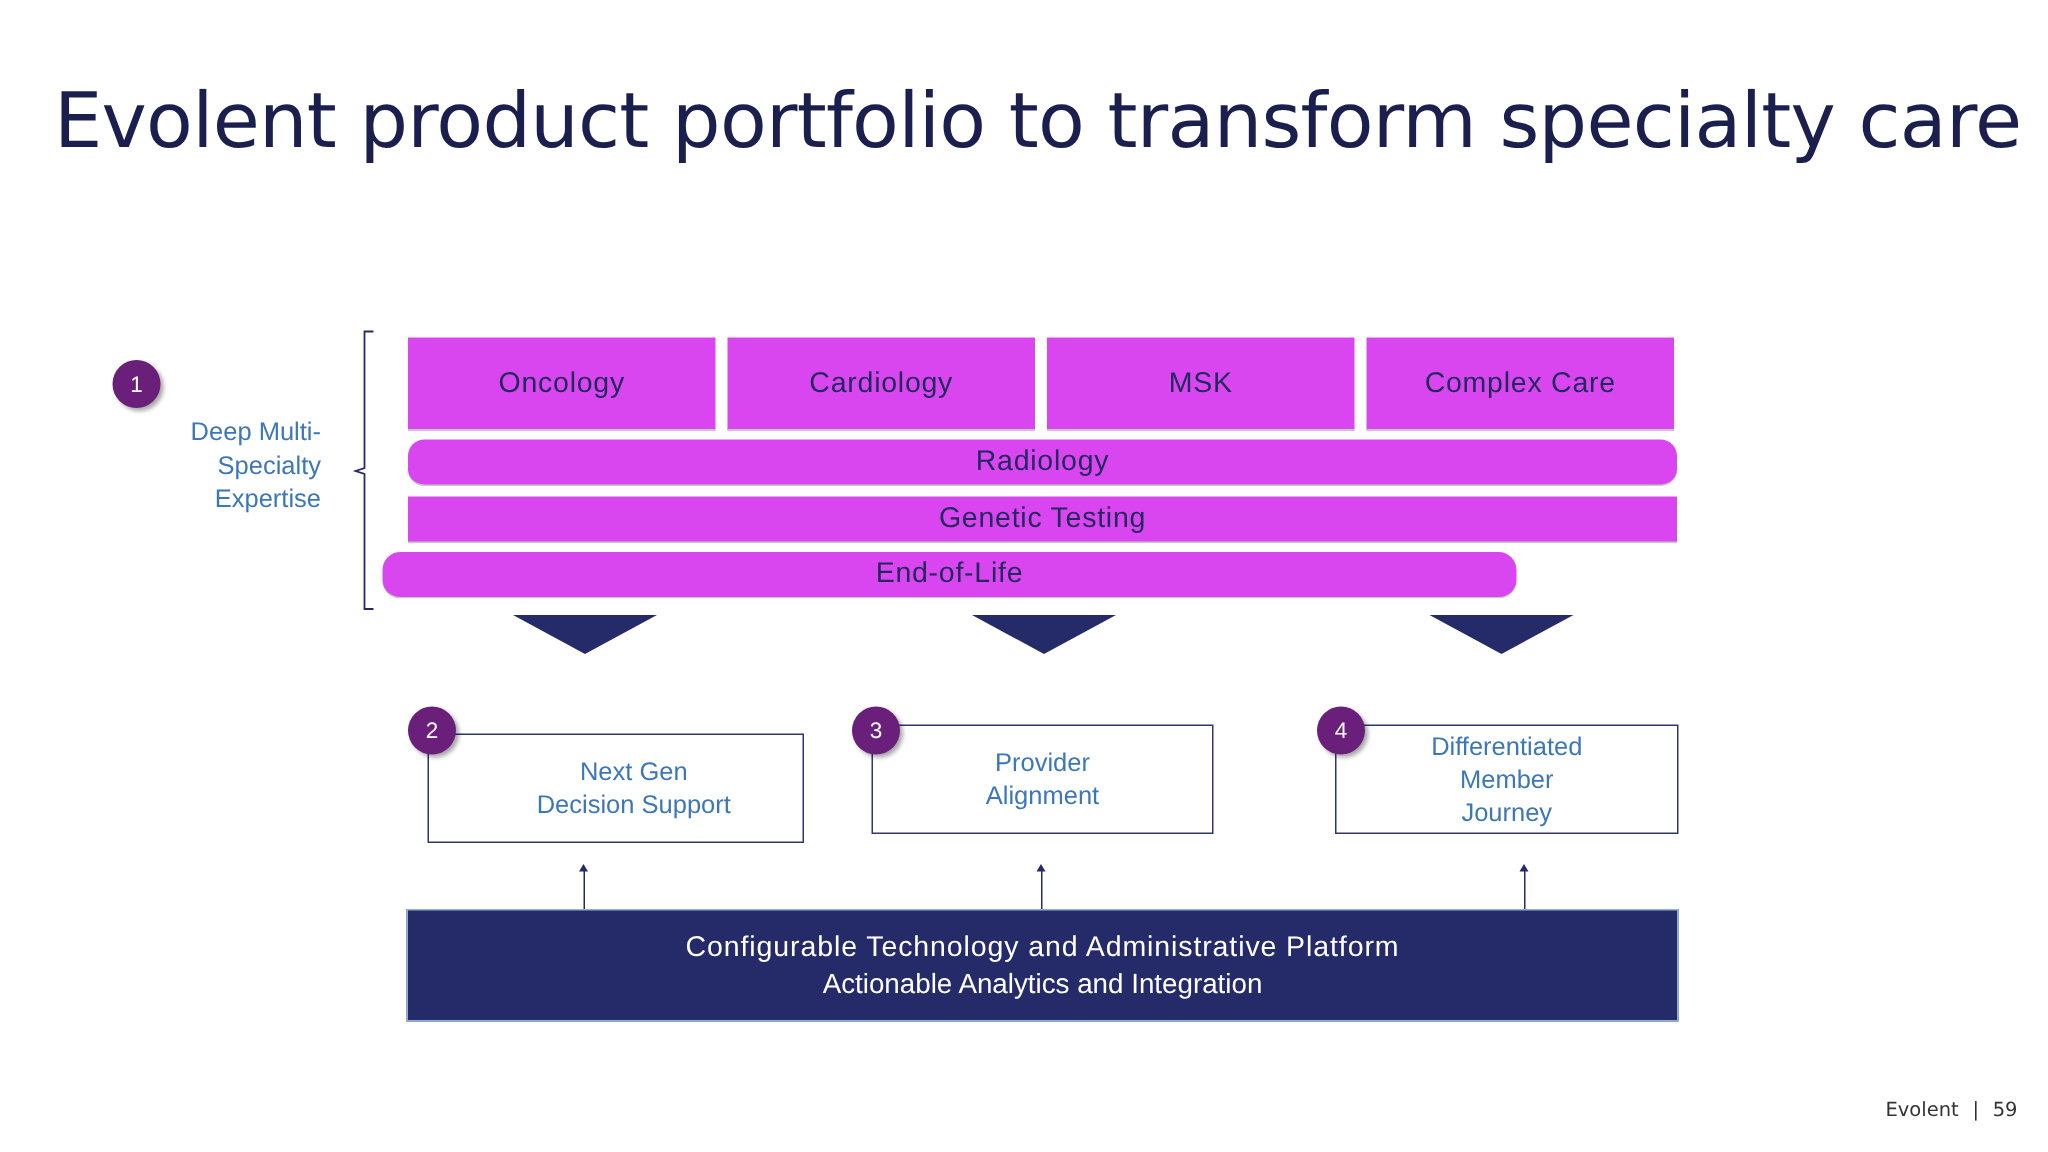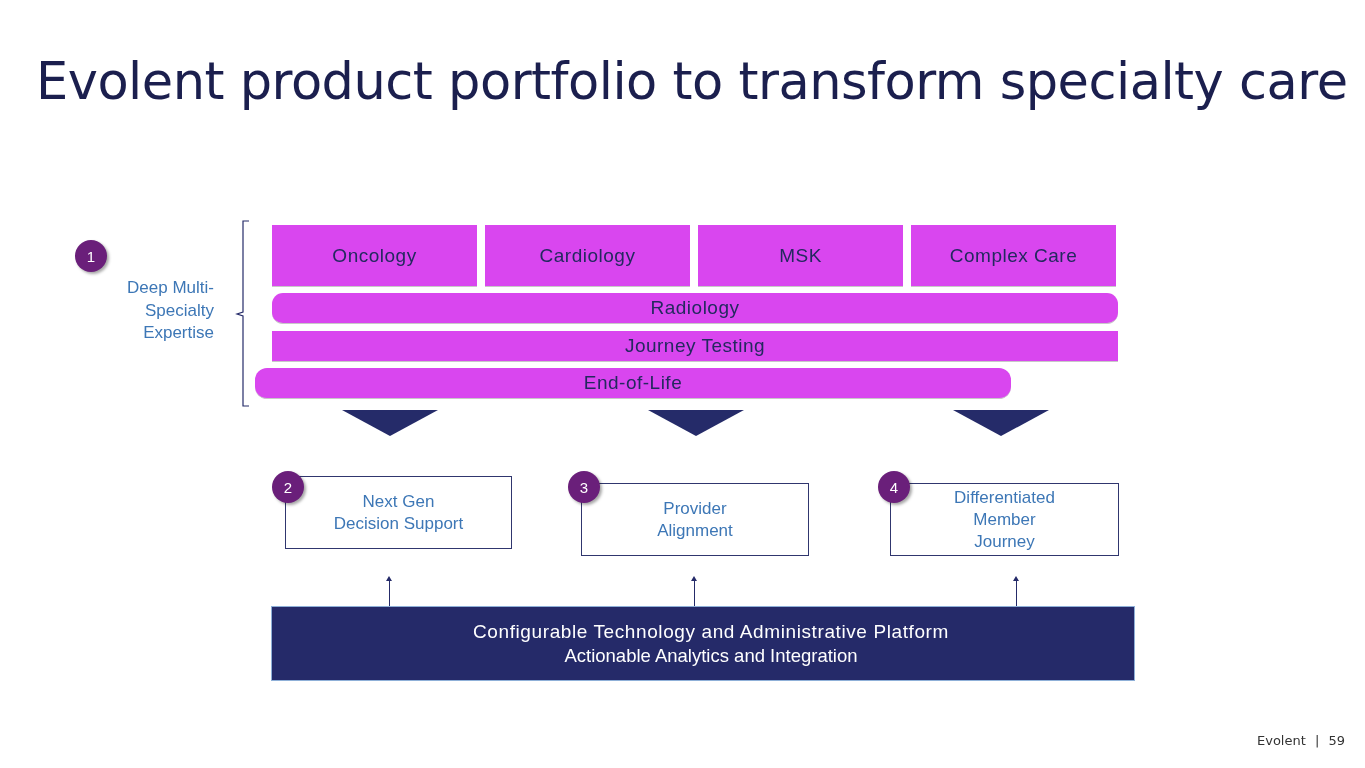--- a/index.html
+++ b/index.html
@@ -7,21 +7,21 @@
   .title{position:absolute;left:36px;top:52px;font-size:51px;color:#1b1f4e;font-family:"DejaVu Sans",sans-serif;font-weight:normal;letter-spacing:-0.5px;white-space:nowrap;}
   .footer{position:absolute;right:20px;top:733px;font-size:13px;color:#333;font-family:"DejaVu Sans",sans-serif;}
   .badge{position:absolute;width:32px;height:32px;border-radius:50%;background:#6a1f7a;color:#fff;font-size:15px;display:flex;align-items:center;justify-content:center;box-shadow:2px 2px 3px rgba(0,0,0,0.35);z-index:2;}
   .left-label{position:absolute;left:100px;top:262px;width:114px;text-align:right;color:#3d77b6;font-size:17px;line-height:22.5px;margin-top:15px;}
   .bracket{position:absolute;left:234px;top:220px;}
   .gray{position:absolute;background:#d946ef;color:#23295f;font-size:19px;display:flex;align-items:center;justify-content:center;border-bottom:1px solid #c8c8c8;letter-spacing:0.5px;}
   .tri{position:absolute;width:0;height:0;border-left:48px solid transparent;border-right:48px solid transparent;border-top:26px solid #252b69;}
   .outbox{position:absolute;border:1px solid #30366e;background:#fff;color:#3d77b6;font-size:17px;line-height:22px;text-align:center;display:flex;align-items:center;justify-content:center;}
   .arrow{position:absolute;width:1px;background:#252b69;}
   .arrow::before{content:"";position:absolute;left:-3px;top:-4px;border-left:3.5px solid transparent;border-right:3.5px solid transparent;border-bottom:5px solid #252b69;}
-  .platform{position:absolute;left:271px;top:606px;width:846px;height:73px;background:#252a69;border:1px solid #8fb0d8;color:#fff;text-align:center;display:flex;flex-direction:column;align-items:center;justify-content:center;padding-left:16px;}
+  .platform{position:absolute;left:271px;top:606px;width:846px;height:73px;background:#252a69;border:1px solid #8fb0d8;color:#fff;text-align:center;display:flex;flex-direction:column;align-items:center;justify-content:center;}
   .platform .l1{font-size:19px;letter-spacing:0.6px;line-height:24px;}
   .platform .l2{font-size:18.5px;line-height:24px;}
 </style>
 </head>
 <body>
 
 <div class="title">Evolent product portfolio to transform specialty care</div>
 
 <div class="badge" style="left:75px;top:240px;">1</div>
 <div class="left-label" style="white-space:pre-line;">Deep Multi-
@@ -30,28 +30,28 @@
 <svg class="bracket" width="16" height="188">
   <path d="M15 1 L9 1 L9 92 L3 94 L9 96 L9 186 L15 186" fill="none" stroke="#252b69" stroke-width="1.2"></path>
 </svg>
 
 <div class="gray" style="left:272px;top:225px;width:205px;height:61px;">Oncology</div>
 <div class="gray" style="left:485px;top:225px;width:205px;height:61px;">Cardiology</div>
 <div class="gray" style="left:698px;top:225px;width:205px;height:61px;">MSK</div>
 <div class="gray" style="left:911px;top:225px;width:205px;height:61px;">Complex Care</div>
 
 <div class="gray" style="left:272px;top:293px;width:846px;height:30px;border-radius:11px;">Radiology</div>
-<div class="gray" style="left:272px;top:331px;width:846px;height:30px;">Journey Testing</div>
+<div class="gray" style="left:272px;top:331px;width:846px;height:30px;">Genetic Testing</div>
 <div class="gray" style="left:255px;top:368px;width:756px;height:30px;border-radius:12px;">End-of-Life</div>
 
 <div class="tri" style="left:342px;top:410px;"></div>
 <div class="tri" style="left:648px;top:410px;"></div>
 <div class="tri" style="left:953px;top:410px;"></div>
 
-<div class="outbox" style="left:285px;top:476px;width:225px;height:71px;white-space:pre-line;">Next Gen
+<div class="outbox" style="left:285px;top:489px;width:225px;height:71px;white-space:pre-line;padding-left:24px;">Next Gen
 Decision Support</div>
 <div class="badge" style="left:272px;top:471px;">2</div>
 
 <div class="outbox" style="left:581px;top:483px;width:226px;height:71px;white-space:pre-line;">Provider
 Alignment</div>
 <div class="badge" style="left:568px;top:471px;">3</div>
 
 <div class="outbox" style="left:890px;top:483px;width:227px;height:71px;white-space:pre-line;">Differentiated
 Member
 Journey</div>

